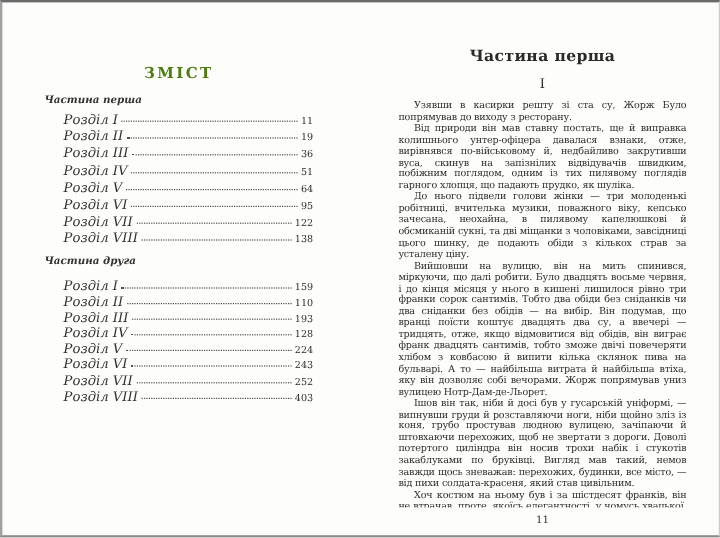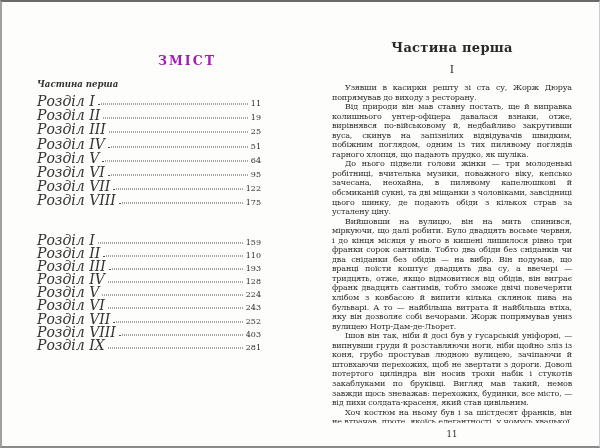--- a/index.html
+++ b/index.html
@@ -15,37 +15,37 @@
     overflow:hidden;
   }
 
   .page { position:absolute; top:0; height:100%; }
   .page-left  { left:0;   width:300px; }
   .page-right { left:300px; width:300px; }
 
   
   .toc-title {
     position:absolute; top:51px; left:0; width:294px; text-align:center;
-    font-size:12.5px; font-weight:bold; letter-spacing:2px; color:#a21caf;margin-left:38px;
+    font-size:12.5px; font-weight:bold; letter-spacing:2px; color:#4d7c0f;
   }
   .toc-section-heading {
     position:absolute; left:35px; width:224px;
     font-size:8.6px; font-style:italic; font-weight:bold; color:#33322f;
   }
   .toc-heading-1 { top:77px; }
   .toc-heading-2 { top:211px; }
 
   .toc-list { position:absolute; left:35px; width:224px; }
   .toc-list-1 { top:91px; }
   .toc-list-2 { top:230px; }
   .toc-row { display:flex; align-items:baseline; }
   .toc-list-1 .toc-row { height:14.2px; }
   .toc-list-2 .toc-row { height:13.1px; }
   .toc-label {
-    font-size:14px; font-style:italic; color:#33322f; white-space:nowrap;
+    font-size:11px; font-style:italic; color:#33322f; white-space:nowrap;margin-left:16px;
   }
   .leader {
     flex:1; border-bottom:1px dotted #4f4e4c; margin:0 3px;
     transform:translateY(-1.5px); min-width:10px;
   }
   .toc-num { font-size:8px; color:#2e2d2b; white-space:nowrap; }
 
   
   .part-title {
     position:absolute; top:38px; left:30px; width:240px; text-align:center;
@@ -86,21 +86,21 @@
           <span class="toc-num">11</span>
         </div>
       <div class="toc-row">
           <span class="toc-label">Розділ II</span>
           <span class="leader"></span>
           <span class="toc-num">19</span>
         </div>
       <div class="toc-row">
           <span class="toc-label">Розділ III</span>
           <span class="leader"></span>
-          <span class="toc-num">25</span>
+          <span class="toc-num">36</span>
         </div>
       <div class="toc-row">
           <span class="toc-label">Розділ IV</span>
           <span class="leader"></span>
           <span class="toc-num">51</span>
         </div>
       <div class="toc-row">
           <span class="toc-label">Розділ V</span>
           <span class="leader"></span>
           <span class="toc-num">64</span>
@@ -111,24 +111,25 @@
           <span class="toc-num">95</span>
         </div>
       <div class="toc-row">
           <span class="toc-label">Розділ VII</span>
           <span class="leader"></span>
           <span class="toc-num">122</span>
         </div>
       <div class="toc-row">
           <span class="toc-label">Розділ VIII</span>
           <span class="leader"></span>
-          <span class="toc-num">175</span>
+          <span class="toc-num">138</span>
         </div>
     </div>
 
+    <div class="toc-section-heading toc-heading-2">Частина друга</div>
 
     <div class="toc-list toc-list-2">
       <div class="toc-row">
           <span class="toc-label">Розділ I</span>
           <span class="leader"></span>
           <span class="toc-num">159</span>
         </div>
       <div class="toc-row">
           <span class="toc-label">Розділ II</span>
           <span class="leader"></span>
@@ -157,36 +158,31 @@
       <div class="toc-row">
           <span class="toc-label">Розділ VII</span>
           <span class="leader"></span>
           <span class="toc-num">252</span>
         </div>
       <div class="toc-row">
           <span class="toc-label">Розділ VIII</span>
           <span class="leader"></span>
           <span class="toc-num">403</span>
         </div>
-      <div class="toc-row">
-          <span class="toc-label">Розділ IX</span>
-          <span class="leader"></span>
-          <span class="toc-num">281</span>
-        </div>
     </div>
   </div>
 
   <div class="page page-right">
 
     <div class="part-title">Частина перша</div>
 
     <div class="chapter-number">I</div>
 
     <div class="body-text">
-      <p>Узявши в касирки решту зі ста су, Жорж Дюруа попрямував до виходу з ресторану.</p>
+      <p>Узявши в касирки решту зі ста су, Жорж Було попрямував до виходу з ресторану.</p>
       <p>Від природи він мав ставну постать, ще й виправка колишнього унтер-офіцера давалася взнаки, отже, вирівнявся по-військовому й, недбайливо закрутивши вуса, скинув на запізнілих відвідувачів швидким, побіжним поглядом, одним із тих пилявому поглядів гарного хлопця, що падають прудко, як шуліка.</p>
       <p>До нього підвели голови жінки — три молоденькі робітниці, вчителька музики, поважного віку, кепсько зачесана, неохайна, в пилявому капелюшкові й обсмиканій сукні, та дві міщанки з чоловіками, завсідниці цього шинку, де подають обіди з кількох страв за усталену ціну.</p>
       <p>Вийшовши на вулицю, він на мить спинився, міркуючи, що далі робити. Було двадцять восьме червня, і до кінця місяця у нього в кишені лишилося рівно три франки сорок сантимів. Тобто два обіди без сніданків чи два сніданки без обідів — на вибір. Він подумав, що вранці поїсти коштує двадцять два су, а ввечері — тридцять, отже, якщо відмовитися від обідів, він виграє франк двадцять сантимів, тобто зможе двічі повечеряти хлібом з ковбасою й випити кілька склянок пива на бульварі. А то — найбільша витрата й найбільша втіха, яку він дозволяє собі вечорами. Жорж попрямував униз вулицею Нотр-Дам-де-Льорет.</p>
       <p>Ішов він так, ніби й досі був у гусарській уніформі, — випнувши груди й розставляючи ноги, ніби щойно зліз із коня, грубо простував людною вулицею, зачіпаючи й штовхаючи перехожих, щоб не звертати з дороги. Доволі потертого циліндра він носив трохи набік і стукотів закаблуками по бруківці. Вигляд мав такий, немов завжди щось зневажав: перехожих, будинки, все місто, — від пихи солдата-красеня, який став цивільним.</p>
       <p>Хоч костюм на ньому був і за шістдесят франків, він не втрачав, проте, якоїсь елегантності, у чомусь хвацької, підкресленої, утім елегантності. Високий, стрункий, білявий, певніш, трохи русявий</p>
     </div>
 
     <div class="page-number">11</div>
   </div>
 

